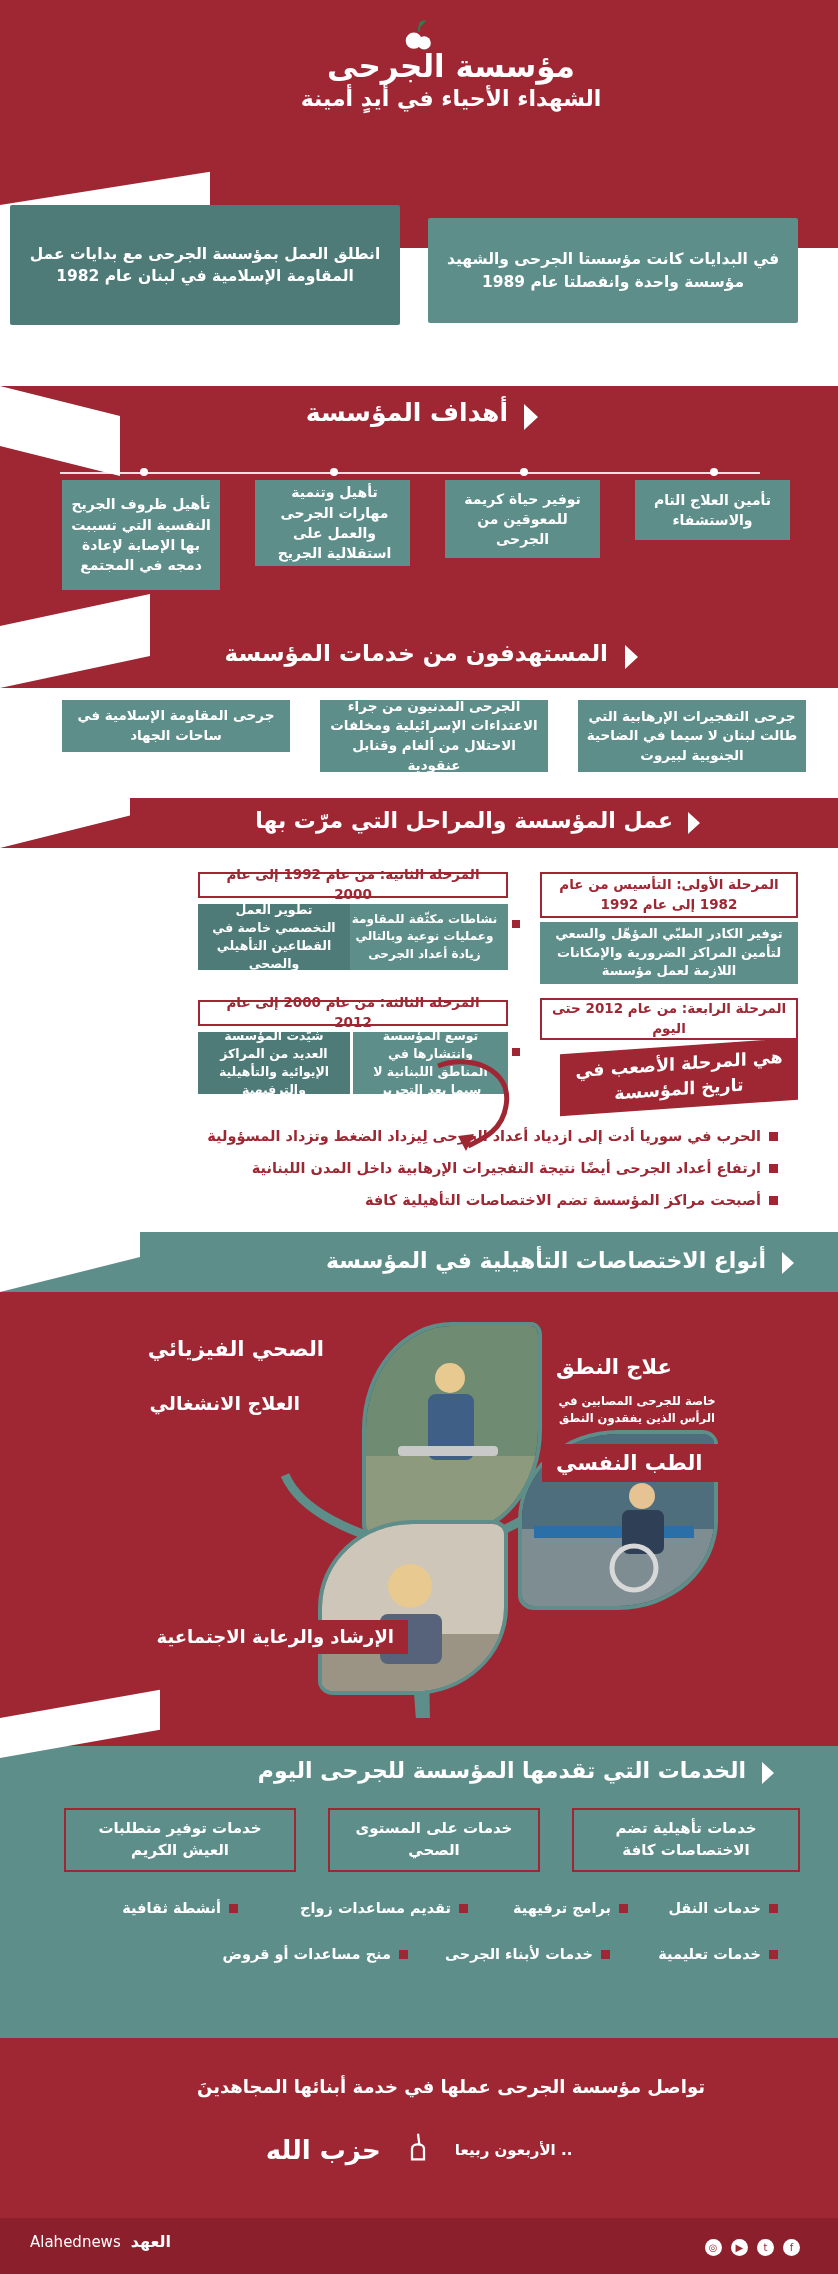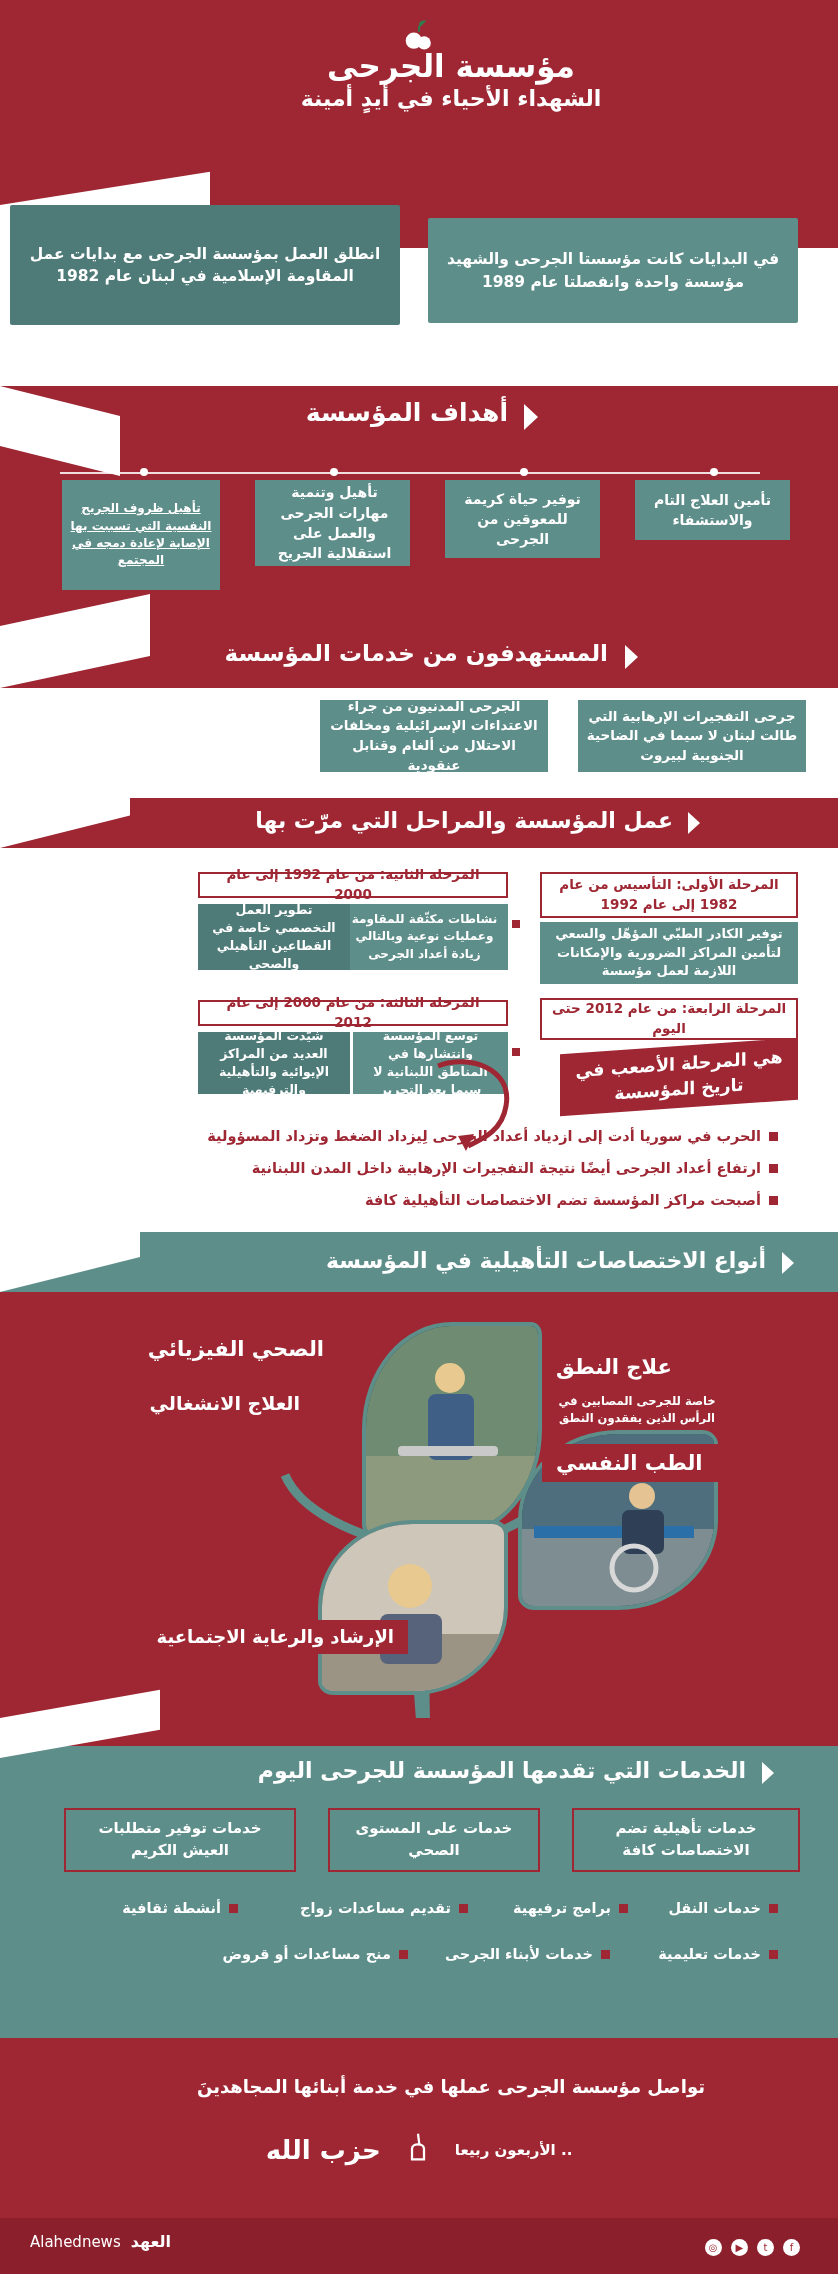--- a/index.html
+++ b/index.html
@@ -121,29 +121,30 @@
 
   <div style="position:absolute;top:472px;left:60px;width:700px;height:2px;background:#ffffff;opacity:.85;"></div>
   <div class="bullet" style="top:468px;right:120px;background:#ffffff;border-radius:50%;"></div>
   <div class="bullet" style="top:468px;right:310px;background:#ffffff;border-radius:50%;"></div>
   <div class="bullet" style="top:468px;right:500px;background:#ffffff;border-radius:50%;"></div>
   <div class="bullet" style="top:468px;right:690px;background:#ffffff;border-radius:50%;"></div>
 
   <div class="box bg-teal c-white" style="top:480px;right:48px;width:155px;height:60px;font-size:14px;">تأمين العلاج التام والاستشفاء</div>
   <div class="box bg-teal c-white" style="top:480px;right:238px;width:155px;height:78px;font-size:14px;">توفير حياة كريمة للمعوقين من الجرحى</div>
   <div class="box bg-teal c-white" style="top:480px;right:428px;width:155px;height:86px;font-size:14px;padding-left:12px;">تأهيل وتنمية مهارات الجرحى والعمل على استقلالية الجريح</div>
-  <div class="box bg-teal c-white" style="top:480px;right:618px;width:158px;height:110px;font-size:12px;text-decoration:underline;">تأهيل ظروف الجريح النفسية التي تسببت بها الإصابة لإعادة دمجه في المجتمع</div>
+  <div class="box bg-teal c-white" style="top:480px;right:618px;width:158px;height:110px;font-size:14px;">تأهيل ظروف الجريح النفسية التي تسببت بها الإصابة لإعادة دمجه في المجتمع</div>
 
   <div style="position:absolute;top:626px;left:0;width:838px;height:172px;background:#ffffff;"></div>
   <div style="position:absolute;top:626px;right:0;width:838px;height:62px;background:#9e2733;"></div>
   <div style="position:absolute;top:626px;left:0;width:150px;height:62px;background:#ffffff;transform:skewY(-12deg);transform-origin:left top;"></div>
 
   <span class="sec-title c-white" style="top:640px;right:230px;font-size:23px;">المستهدفون من خدمات المؤسسة</span>
   <div style="position:absolute;top:645px;right:200px;width:0;height:0;border-top:12px solid transparent;border-bottom:12px solid transparent;border-left:13px solid #ffffff;"></div>
 
+  <div class="box bg-teal c-white" style="top:700px;right:548px;width:228px;height:52px;font-size:13.5px;">جرحى المقاومة الإسلامية في ساحات الجهاد</div>
   <div class="box bg-teal c-white" style="top:700px;right:290px;width:228px;height:72px;font-size:13.5px;">الجرحى المدنيون من جراء الاعتداءات الإسرائيلية ومخلفات الاحتلال من ألغام وقنابل عنقودية</div>
   <div class="box bg-teal c-white" style="top:700px;right:32px;width:228px;height:72px;font-size:13.5px;">جرحى التفجيرات الإرهابية التي طالت لبنان لا سيما في الضاحية الجنوبية لبيروت</div>
 
   <div style="position:absolute;top:798px;left:0;width:838px;height:50px;background:#9e2733;"></div>
   <div style="position:absolute;top:798px;left:0;width:130px;height:50px;background:#ffffff;transform:skewY(-14deg);transform-origin:left top;"></div>
   <span class="sec-title c-white" style="top:808px;right:165px;font-size:22px;">عمل المؤسسة والمراحل التي مرّت بها</span>
   <div style="position:absolute;top:812px;right:138px;width:0;height:0;border-top:11px solid transparent;border-bottom:11px solid transparent;border-left:12px solid #ffffff;"></div>
 
   <div class="box outline-red c-red" style="top:872px;right:40px;width:258px;height:46px;font-size:13.5px;background:#ffffff;">المرحلة الأولى: التأسيس من عام 1982 إلى عام 1992</div>
   <div class="box bg-teal c-white" style="top:922px;right:40px;width:258px;height:62px;font-size:13px;">توفير الكادر الطبّي المؤهّل والسعي لتأمين المراكز الضرورية والإمكانات اللازمة لعمل مؤسسة</div>

